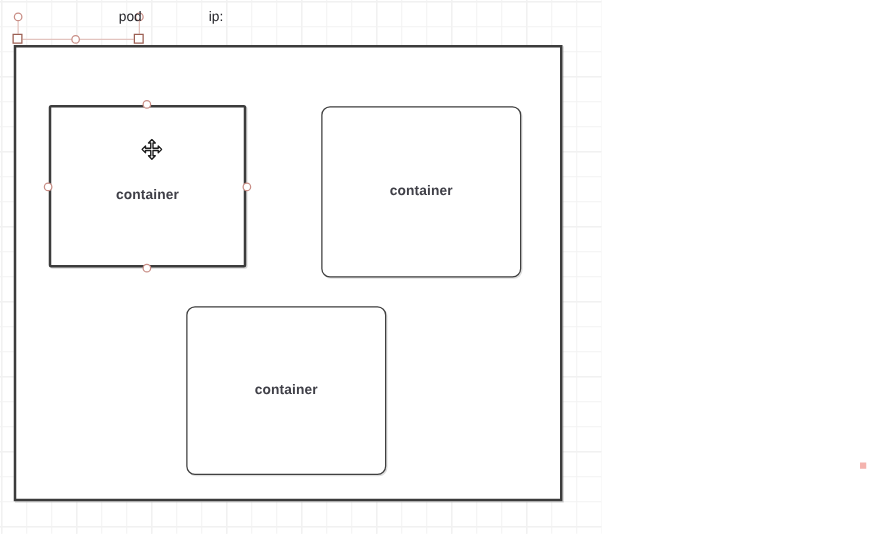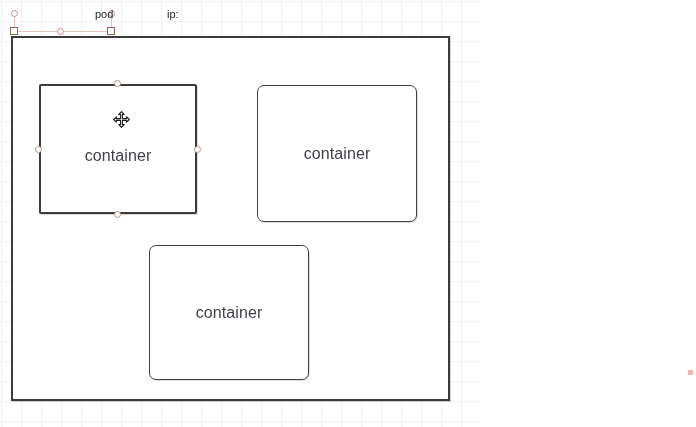--- a/index.html
+++ b/index.html
@@ -61,25 +61,26 @@
   
   .container-shape {
     position: absolute;
     background: #ffffff;
     box-sizing: border-box;
     display: flex;
     align-items: center;
     justify-content: center;
   }
   .container-shape .shape-label {
-    font-size: 16px;
+    font-size: 11px;
     color: #3f3f47;
     letter-spacing: 0.1px;
     line-height: 1;
     user-select: none;
+    font-weight: bold;
   }
 
   #container-1 {
     left: 39px;
     top: 84px;
     width: 158px;
     height: 130px;
     border: 2px solid #3b3b3b;
     border-radius: 2px;
     box-shadow: 1px 1px 0 rgba(0,0,0,0.15);

